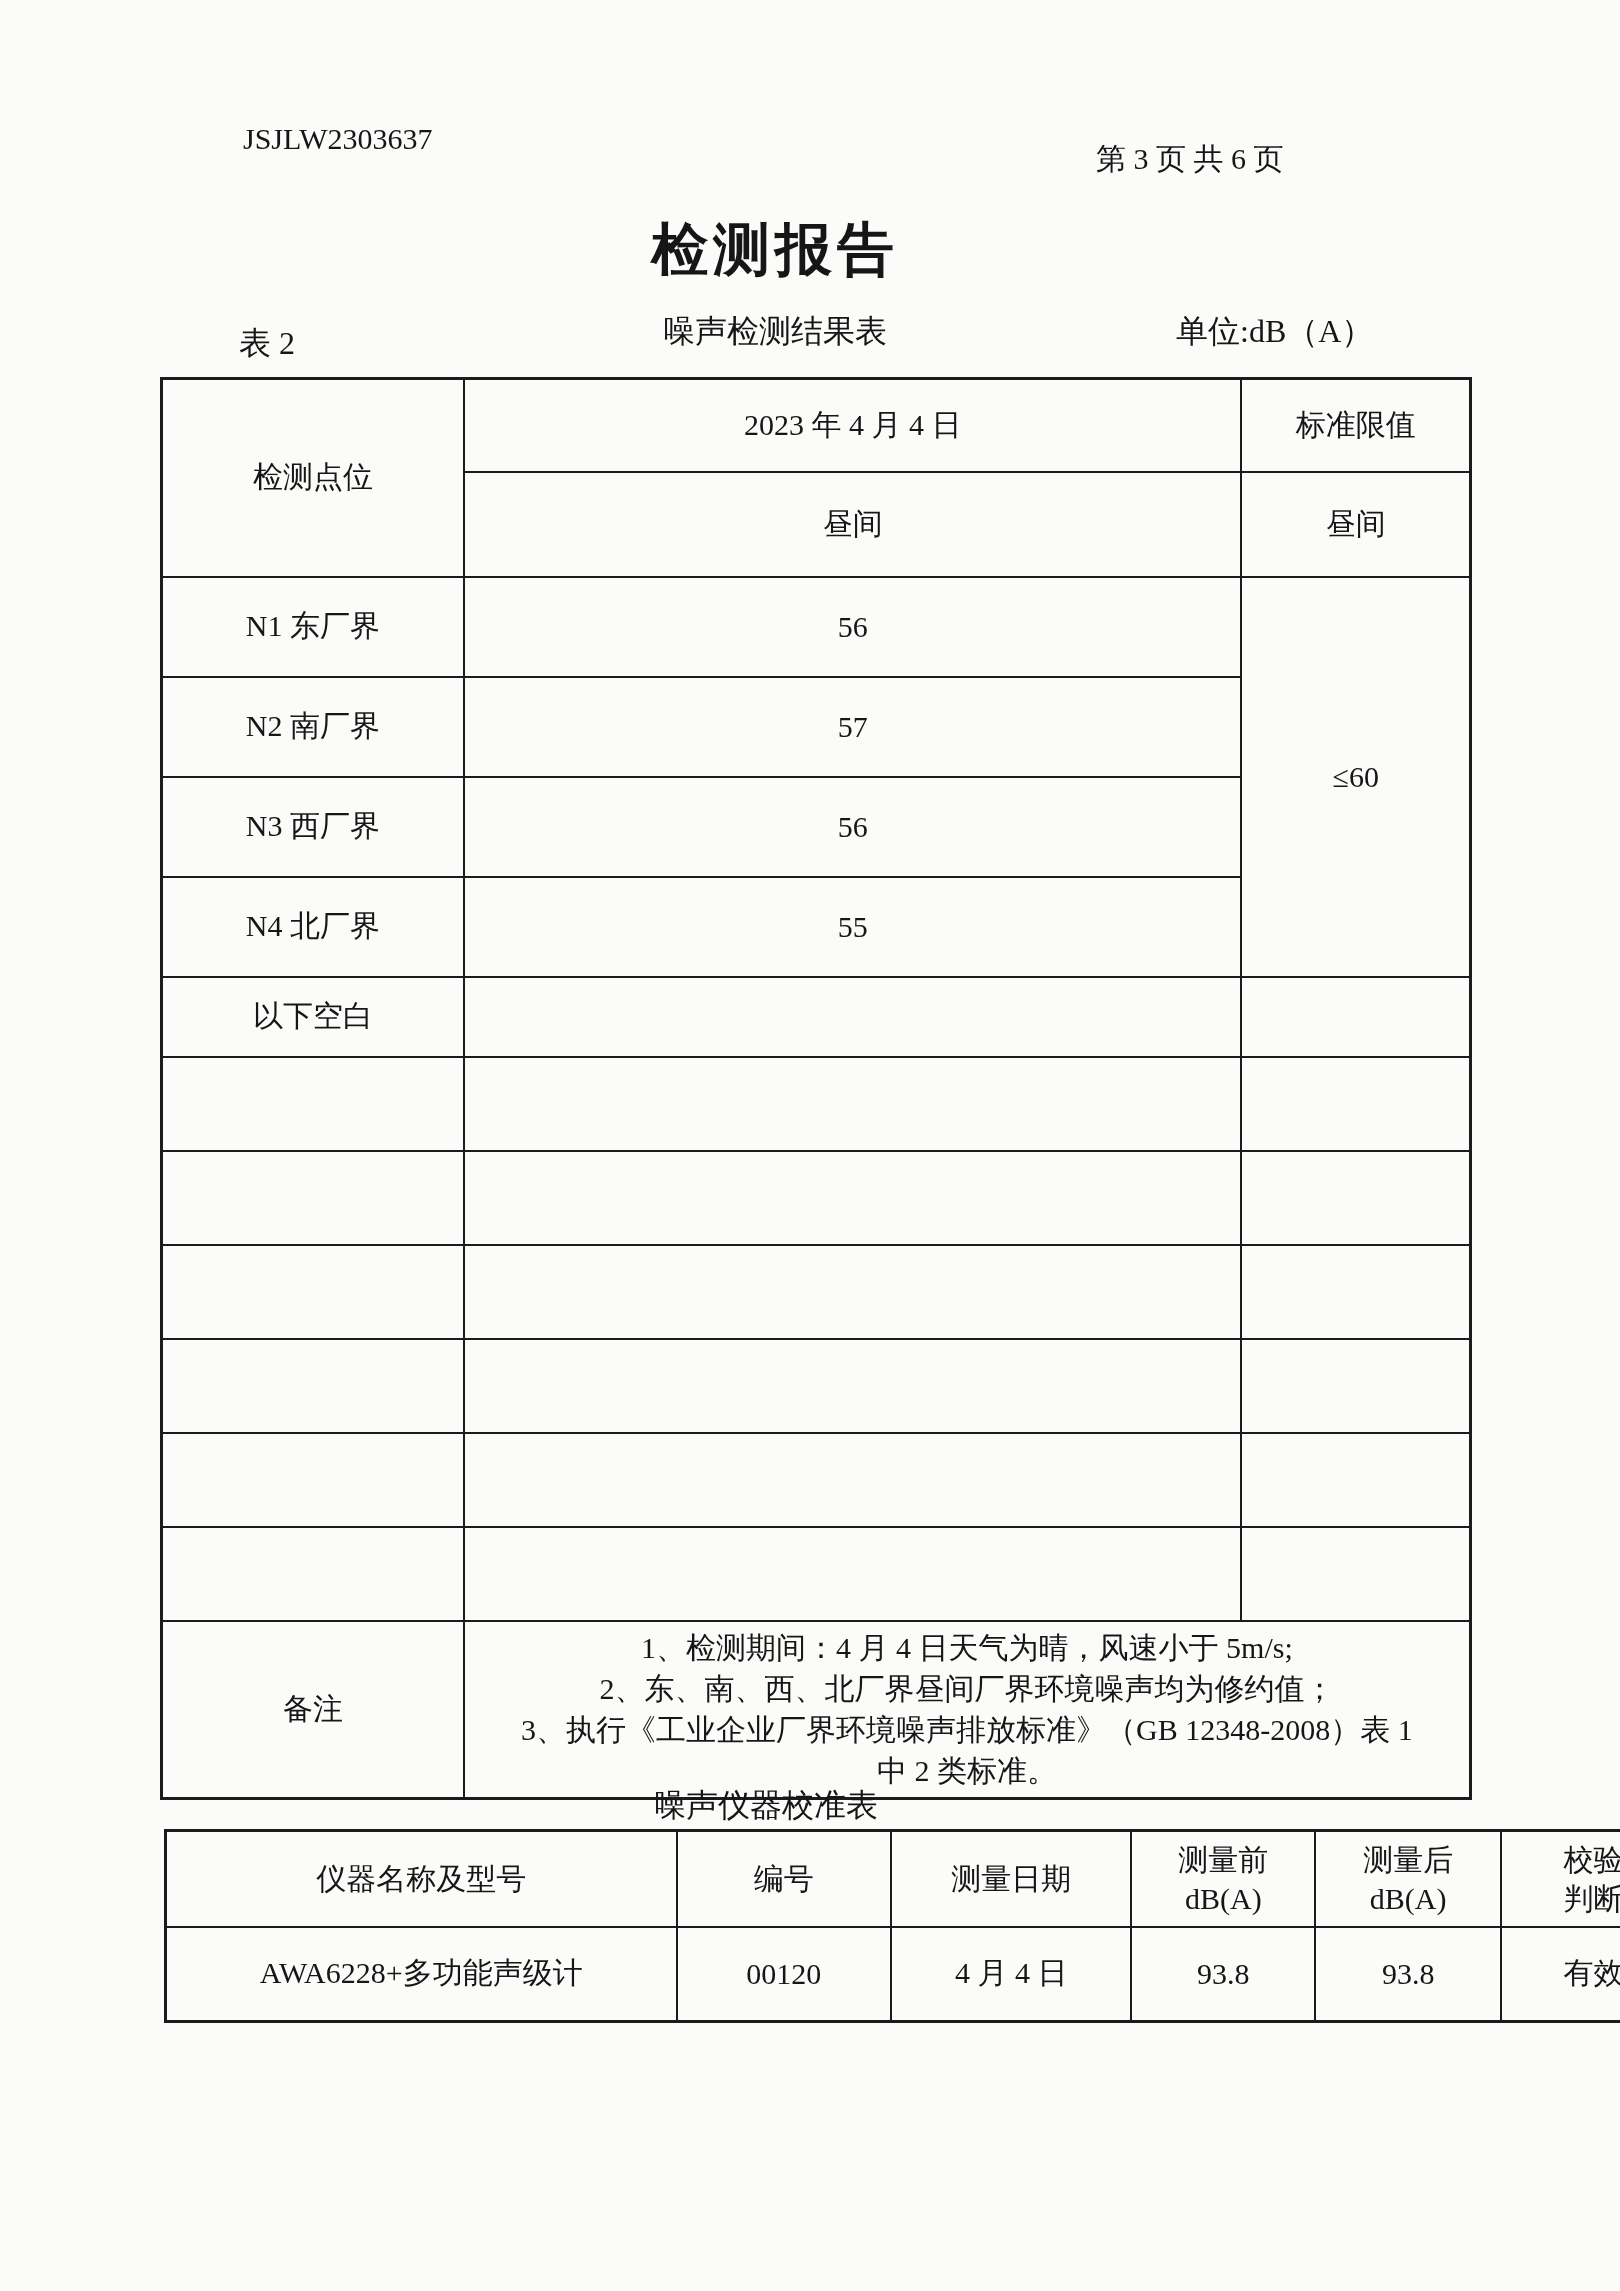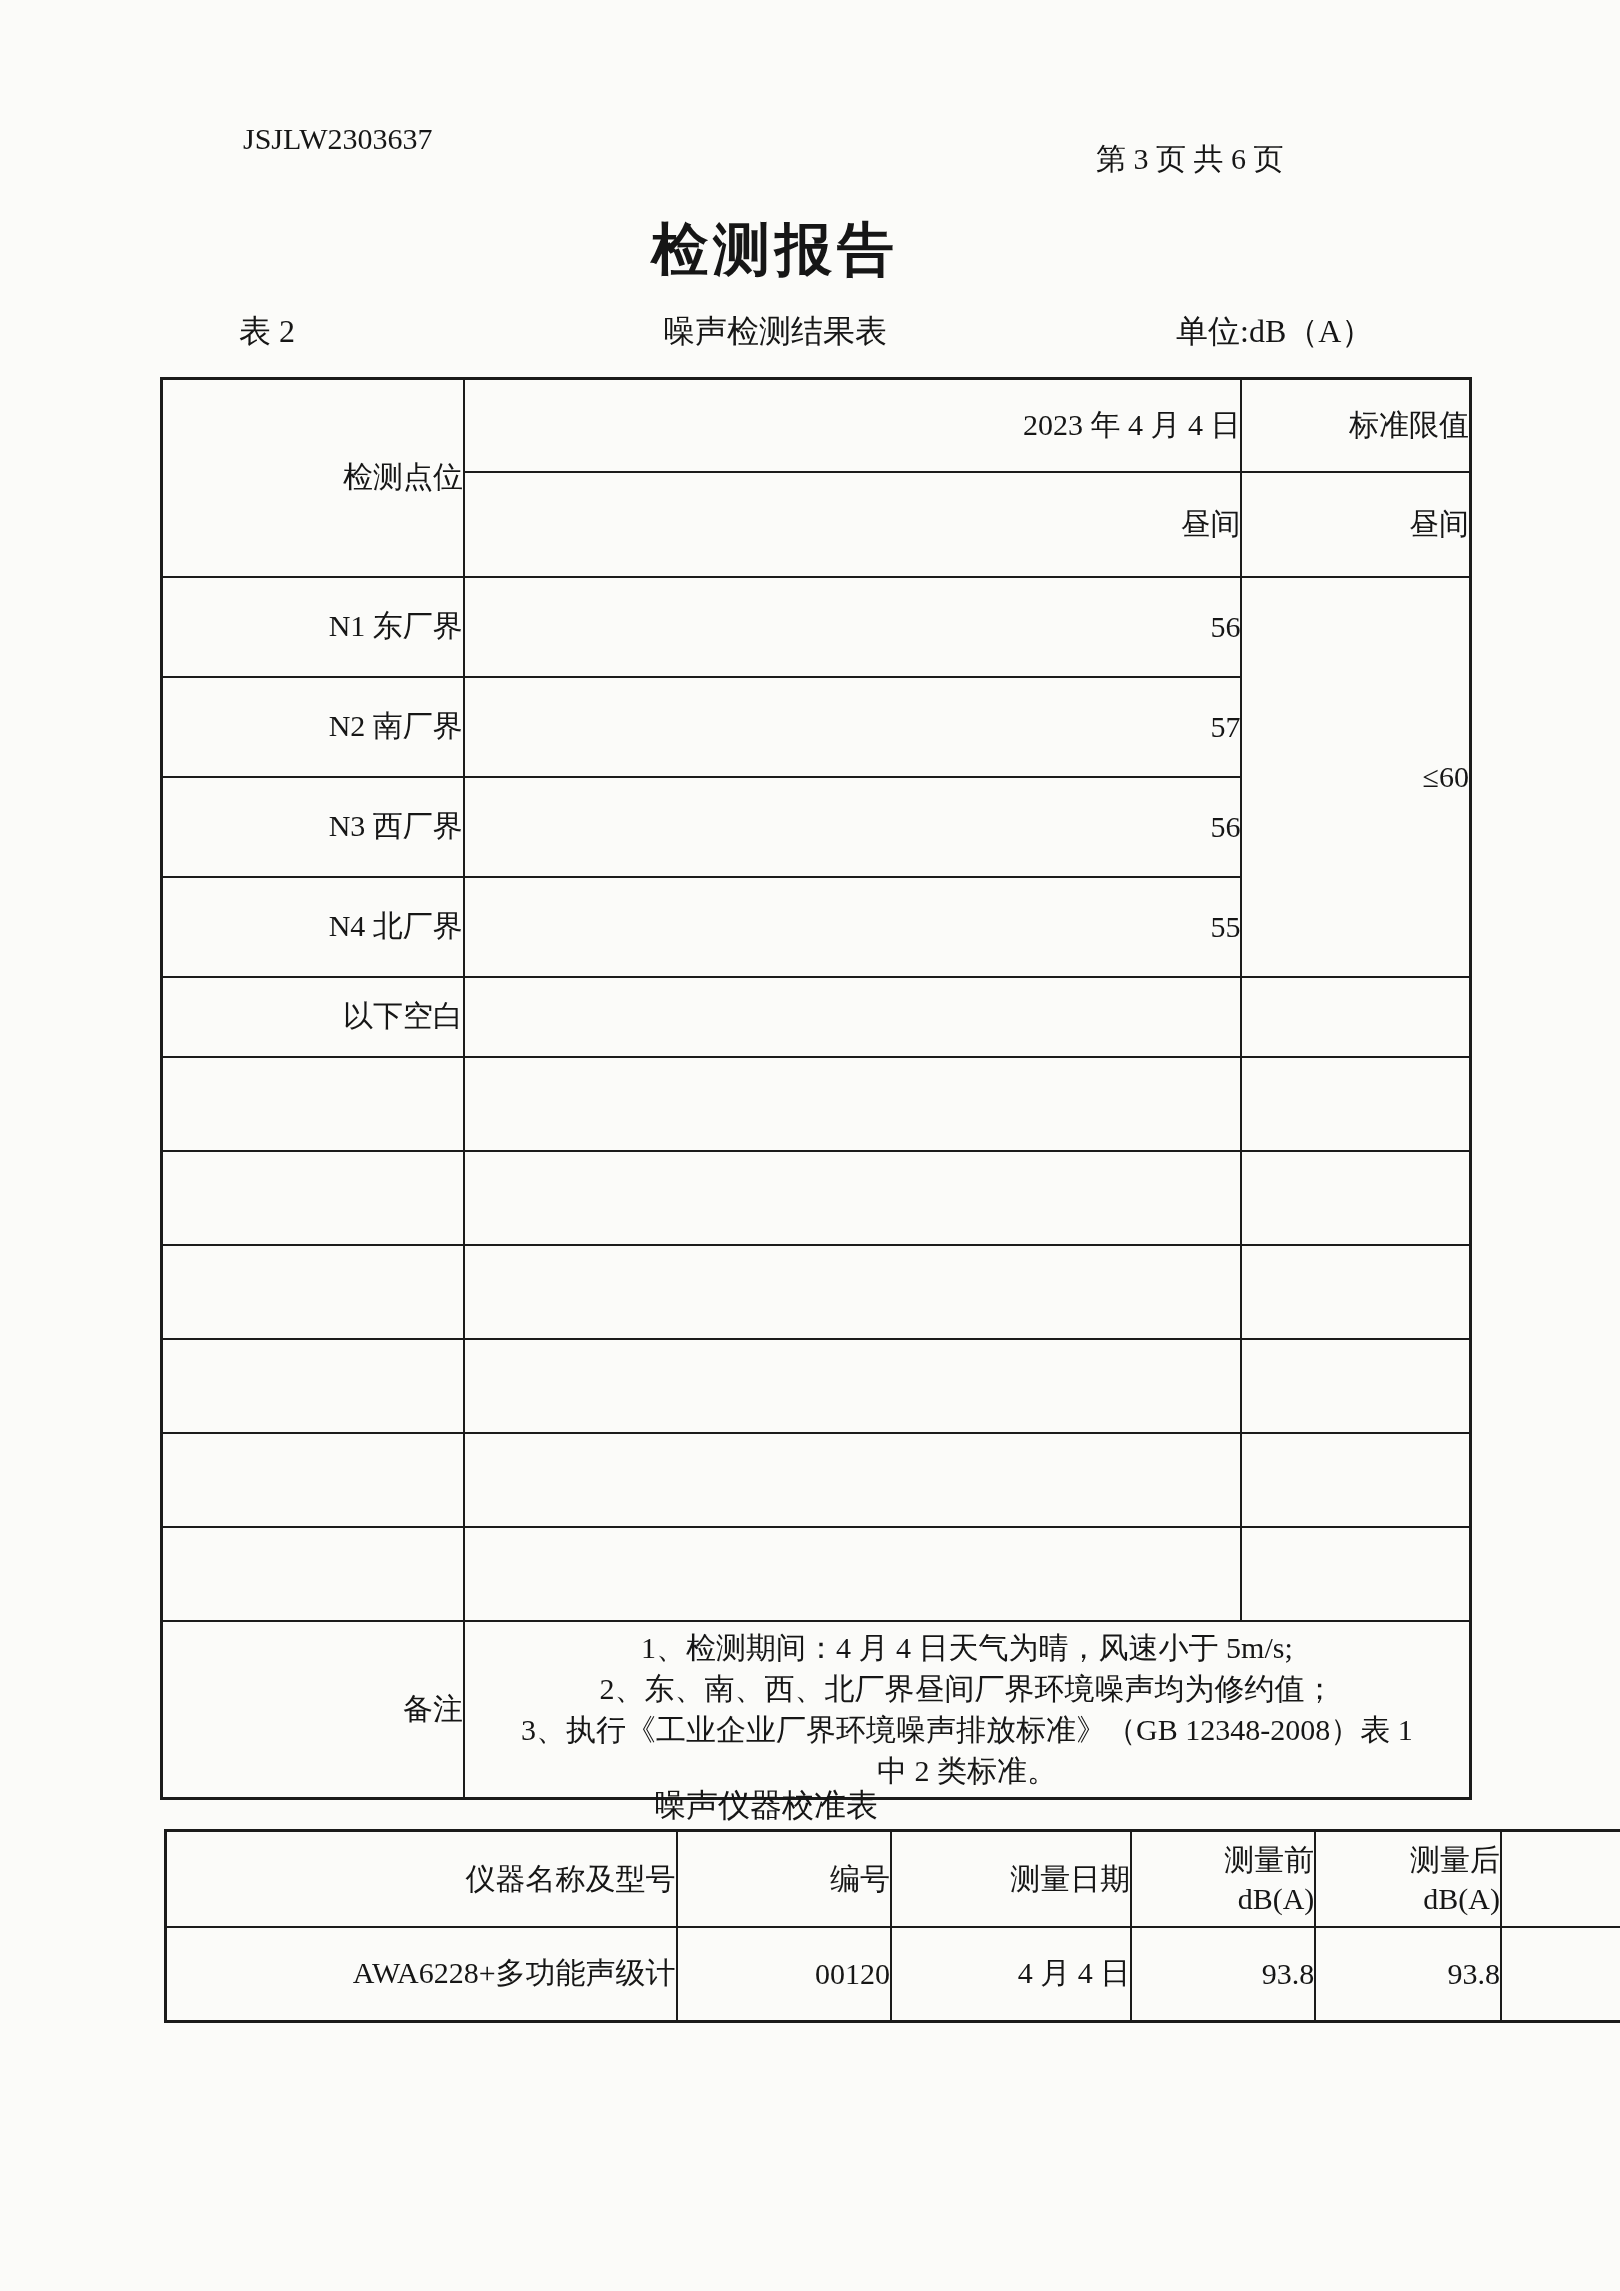--- a/index.html
+++ b/index.html
@@ -20,27 +20,27 @@
   
   .doc-title {
     position: absolute; top: 212px; left: 0; width: 100%;
     margin: 0; text-align: center;
     font-size: 57px; font-weight: bold; letter-spacing: 4.9px;
     transform: translateX(-35px);
   }
 
   
   .caption-row { position: absolute; top: 310px; left: 0; width: 100%; height: 45px; font-size: 32px; }
-  .cap-left   { position: absolute; left: 239px; top: 0; }
+  .cap-left   { position: absolute; left: 239px; top: 12px; }
   .cap-center { position: absolute; left: 0; top: 0; width: 100%; text-align: center; transform: translateX(-35px); }
   .cap-right  { position: absolute; left: 1176px; top: 0; }
 
   
   table { border-collapse: collapse; table-layout: fixed; }
-  td, th { border: 2.9px solid #1b1b1b; text-align: right; vertical-align: middle; padding: 0; font-weight: normal; overflow: hidden; }
+  td, th { border: 2.9px solid #1b1b1b; text-align: center; vertical-align: middle; padding: 0; font-weight: normal; overflow: hidden; }
 
   
   .t1 { position: absolute; top: 377px; left: 160px; width: 1312px; font-size: 30px; border: 3.9px solid #1b1b1b; }
   .t1 tr.rh-h1 { height: 93px; }
   .t1 tr.rh-h2 { height: 105px; }
   .t1 tr.rh-data { height: 100px; }
   .t1 tr.rh-blank { height: 80px; }
   .t1 tr.rh-empty { height: 94px; }
   .t1 tr.rh-remark { height: 167px; }
   .remark-content { text-align: center; padding: 5.9px 19.6px; }

